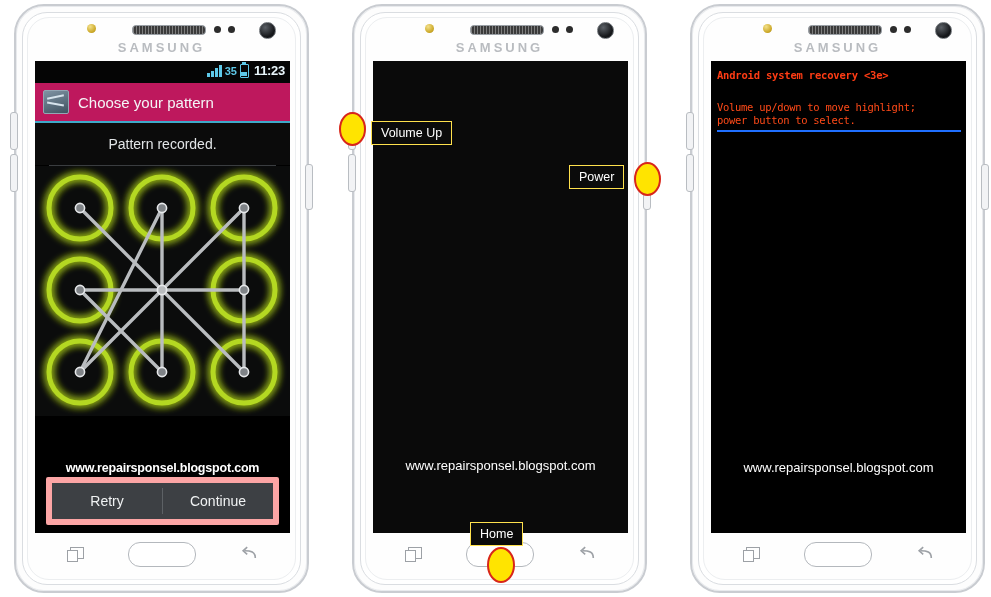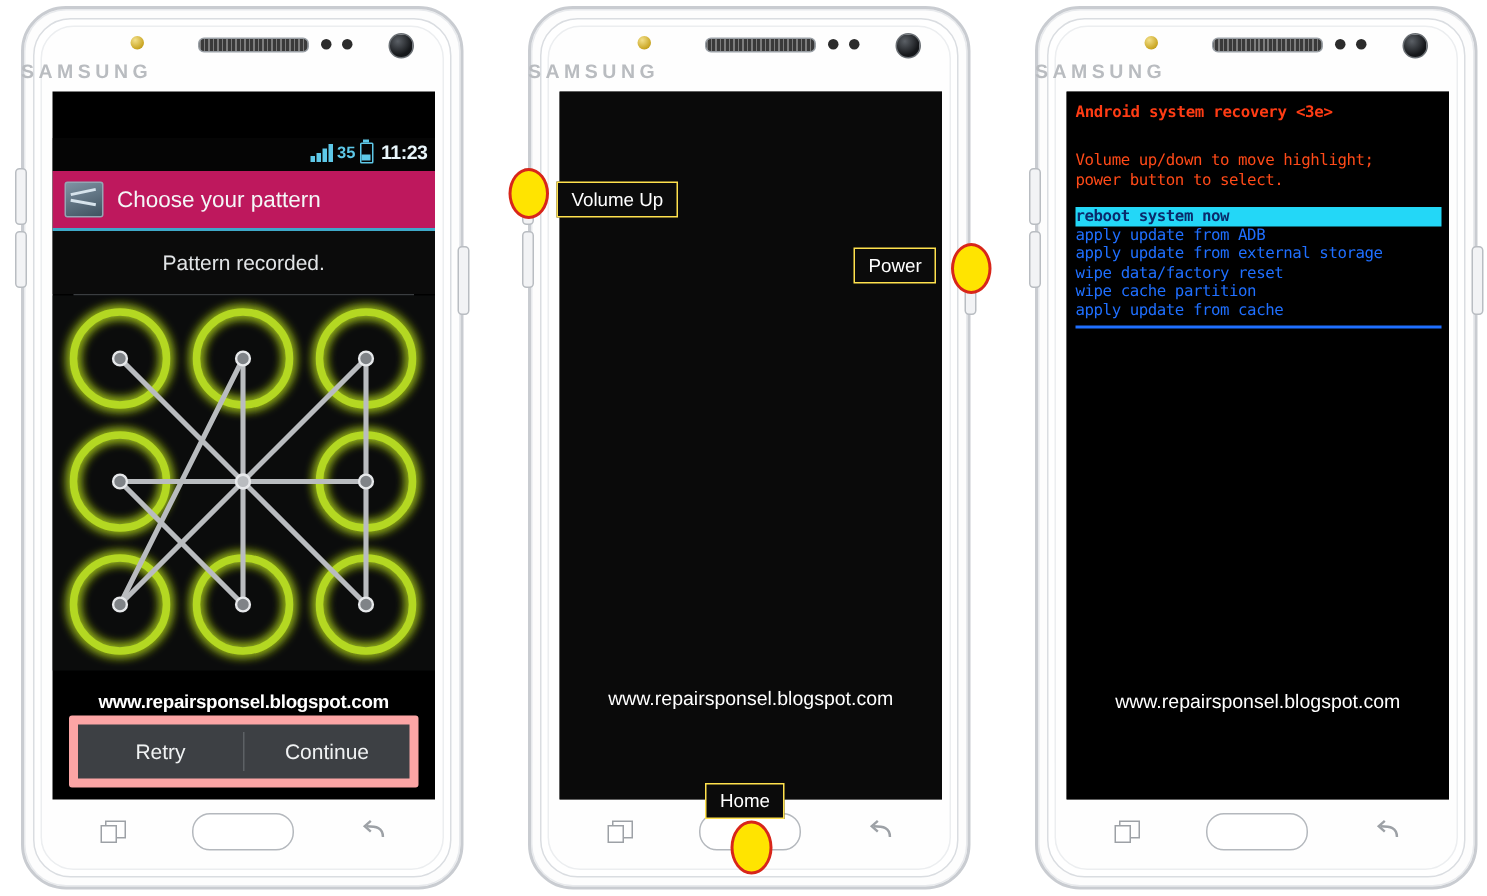--- a/index.html
+++ b/index.html
@@ -46,21 +46,21 @@
            background:#4a4a4a;
            background-image:repeating-linear-gradient(90deg,#7d7d7d 0 1px,#3a3a3a 1px 3px);
            border:1px solid #9aa0a6;}
   .sensor{position:absolute;top:5px;width:7px;height:7px;border-radius:50%;background:#2c2c2c;}
   .sensor.s1{left:200px;}
   .sensor.s2{left:214px;}
   .camera{position:absolute;left:245px;top:1px;width:15px;height:15px;border-radius:50%;
           background:radial-gradient(circle at 35% 30%,#5b6066,#15171a 65%);
           border:1px solid #6b7075;}
 
-  .brand{position:absolute;left:0;right:0;top:36px;text-align:left;
+  .brand{position:absolute;left:0;right:0;top:36px;text-align:center;
          font-size:13px;letter-spacing:3px;font-weight:700;color:#b9bcc0;}
 
   
   .screen{position:absolute;left:21px;top:57px;width:255px;height:472px;
           background:#000;overflow:hidden;}
 
   
   .btmnav{position:absolute;left:21px;right:21px;bottom:20px;height:34px;}
   .nav-recent{position:absolute;left:32px;top:8px;width:15px;height:13px;}
   .nav-recent .r1{position:absolute;left:3px;top:0;width:12px;height:10px;border:1.6px solid #9da1a6;}
@@ -69,21 +69,21 @@
             width:66px;height:23px;border-radius:12px;border:1.6px solid #b4b8bd;background:#fff;}
   .nav-back{position:absolute;right:30px;top:7px;width:18px;height:15px;}
 
   
   .sidebtn{position:absolute;background:#f2f3f5;border:1px solid #b9bdc2;border-radius:3px;}
   .vol-up{left:-4px;top:108px;width:6px;height:36px;}
   .vol-dn{left:-4px;top:150px;width:6px;height:36px;}
   .pwr{right:-4px;top:160px;width:6px;height:44px;}
 
   
-  .statusbar{position:relative;height:22px;background:#050505;margin-top:31px;}
+  .statusbar{position:relative;height:22px;background:#050505;}
   .sb-right{position:absolute;right:5px;top:2px;display:flex;align-items:center;gap:3px;}
   .sig{display:flex;align-items:flex-end;gap:1px;height:12px;}
   .sig i{display:block;width:3px;background:#5ec8e8;}
   .sig i:nth-child(1){height:4px;}
   .sig i:nth-child(2){height:6px;}
   .sig i:nth-child(3){height:9px;}
   .sig i:nth-child(4){height:12px;}
   .batt-pct{font-size:11px;font-weight:700;color:#5ec8e8;}
   .batt{position:relative;width:7px;height:12px;border:1.3px solid #5ec8e8;border-radius:1px;}
   .batt:before{content:"";position:absolute;left:1.5px;top:-3px;width:4px;height:2px;background:#5ec8e8;}
@@ -318,28 +318,20 @@
     </div>
     <div class="brand">SAMSUNG</div>
 
     <div class="screen">
       <div class="rec">
         <div class="rec-title">Android system recovery &lt;3e&gt;</div>
         <div class="rec-instr">
           <div>Volume up/down to move highlight;</div>
           <div>power button to select.</div>
         </div>
-        <div class="rec-menu">
-          <div class="rec-item sel">reboot system now</div>
-          <div class="rec-item">apply update from ADB</div>
-          <div class="rec-item">apply update from external storage</div>
-          <div class="rec-item">wipe data/factory reset</div>
-          <div class="rec-item">wipe cache partition</div>
-          <div class="rec-item">apply update from cache</div>
-        </div>
         <div class="rec-rule"></div>
       </div>
       <div class="wm3">www.repairsponsel.blogspot.com</div>
     </div>
 
     <div class="btmnav">
       <div class="nav-recent">
         <div class="r1"></div>
           <div class="r2"></div>
       </div>

